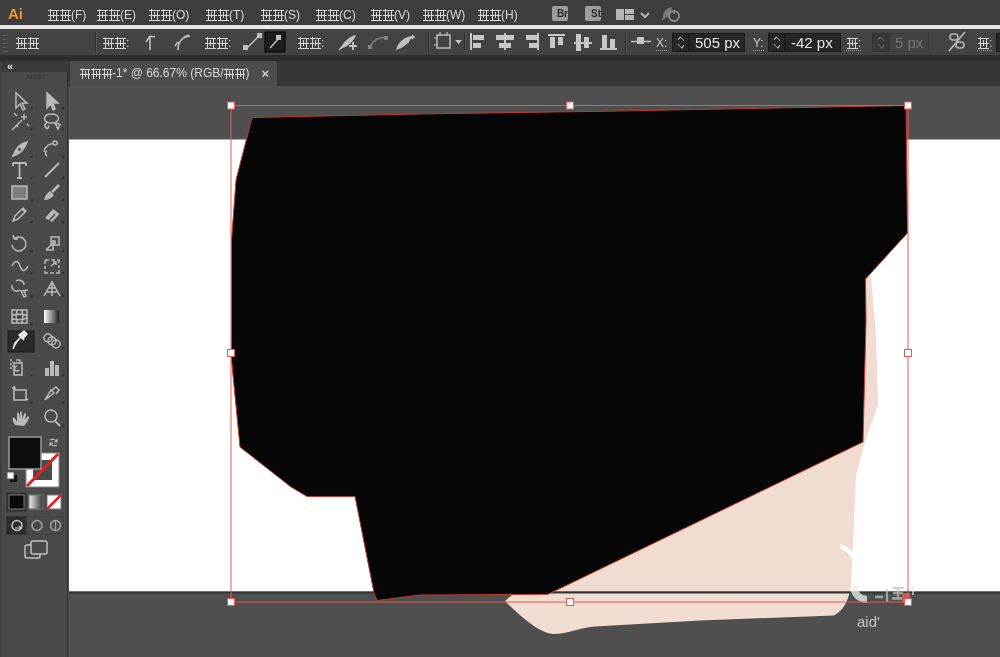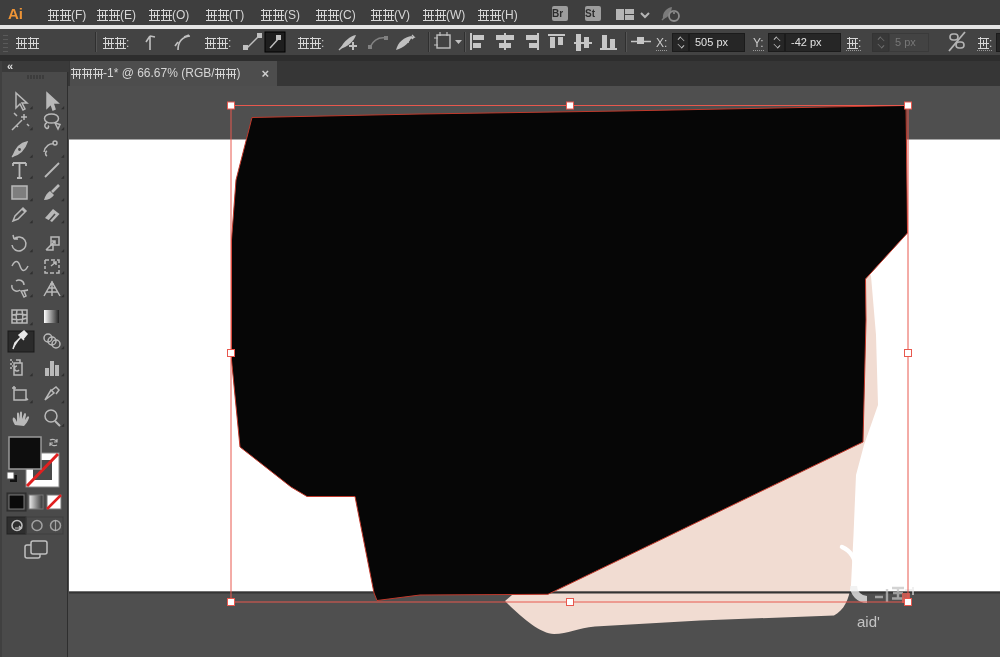--- a/index.html
+++ b/index.html
@@ -13,36 +13,36 @@
   linear-gradient(#d6d6d6,#d6d6d6) 0 11px/11px 1px no-repeat,
   linear-gradient(#d6d6d6,#d6d6d6) 2px 0/1px 12px no-repeat,
   linear-gradient(#d6d6d6,#d6d6d6) 8px 2px/1px 10px no-repeat,
   linear-gradient(#d6d6d6,#d6d6d6) 5px 3px/1px 6px no-repeat}
 .cj.sm{width:10px;height:11px}
 
 #menubar{left:0;top:0;width:1000px;height:29px;background:#3e3e3e;border-bottom:4px solid #e5e5e5;box-sizing:border-box}
 #menubar .it{position:absolute;top:8px;font-size:12px;color:#d6d6d6}
 #ai{position:absolute;left:8px;top:5px;color:#ee9436;font-weight:bold;font-size:15px;letter-spacing:0}
 .tile{position:absolute;top:6px;width:16px;height:15px;background:#9d9d9d;color:#2c2c2c;
- font-size:10px;font-weight:bold;text-align:left;line-height:15px;border-radius:2px}
+ font-size:10px;font-weight:bold;text-align:right;line-height:15px;border-radius:2px}
 #controlbar{left:0;top:29px;width:1000px;height:26px;background:#434343}
 #controlbar .lb{position:absolute;top:7px;font-size:12px;color:#cacaca}
 .vdiv{position:absolute;top:3px;height:20px;width:1px;background:#2f2f2f;box-shadow:1px 0 0 #555}
 .inp{position:absolute;top:4px;height:17px;background:#262626;border:1px solid #1b1b1b;
- color:#e2e2e2;font-size:11px;line-height:17px;padding-left:5px}
+ color:#e2e2e2;font-size:15px;line-height:17px;padding-left:5px}
 .spin{position:absolute;top:4px;width:15px;height:17px;background:#262626;border:1px solid #1b1b1b}
 .spin:before{content:"";position:absolute;left:4.5px;top:3px;width:5px;height:5px;
  border-left:1.7px solid #c4c4c4;border-top:1.7px solid #c4c4c4;transform:rotate(45deg) scale(1,.62)}
 .spin:after{content:"";position:absolute;left:4.5px;bottom:3px;width:5px;height:5px;
  border-right:1.7px solid #c4c4c4;border-bottom:1.7px solid #c4c4c4;transform:rotate(45deg) scale(1,.62)}
 .spin.dim{opacity:.35}
 #darkstrip{left:0;top:55px;width:1000px;height:6px;background:#2d2d2d}
 #tabstrip{left:0;top:61px;width:1000px;height:25px;background:#363636}
 #tab{position:absolute;left:70px;top:0;width:207px;height:25px;background:#4d4d4d;
- color:#d5d5d5;font-size:12px;line-height:25px;box-sizing:border-box}
+ color:#d5d5d5;font-size:12px;line-height:25px;padding-left:9px;box-sizing:border-box}
 #tab .x{position:absolute;right:8px;top:0;font-size:13px;color:#cfcfcf;font-weight:bold}
 
 #toolbar{left:0;top:61px;width:68px;height:596px;background:#4a4a4a;
  border-right:1px solid #2e2e2e;border-left:2px solid #404040;box-sizing:border-box}
 #tbhead{position:absolute;left:0;top:0;width:67px;height:11px;background:#3a3a3a;
  color:#e0e0e0;font-size:11px;line-height:10px;padding-left:5px;box-sizing:border-box;letter-spacing:-1px;font-weight:bold}
 </style></head>
 <body>
 <div class="abs" id="menubar">
  <span id="ai">Ai</span>

